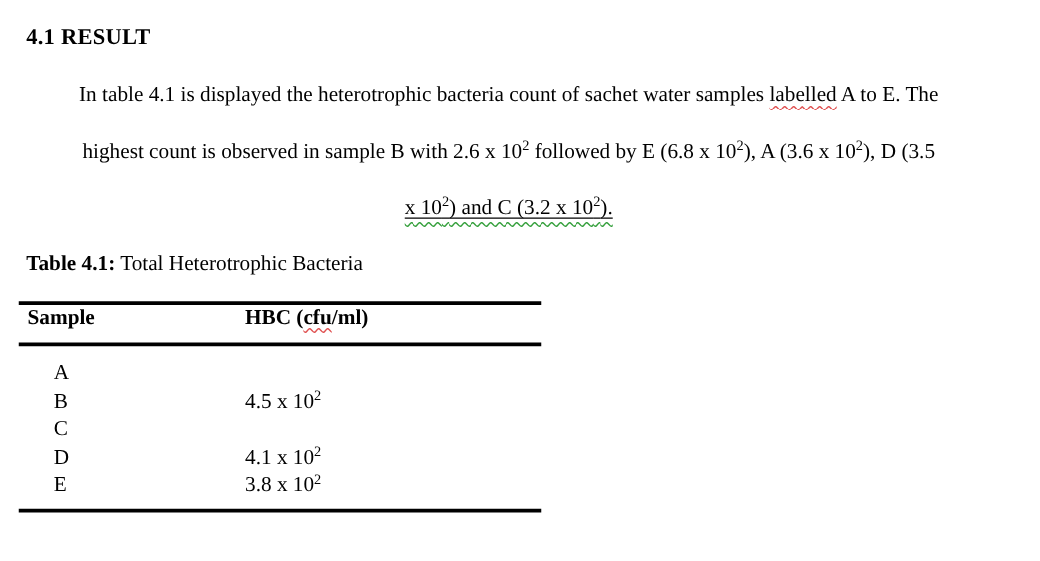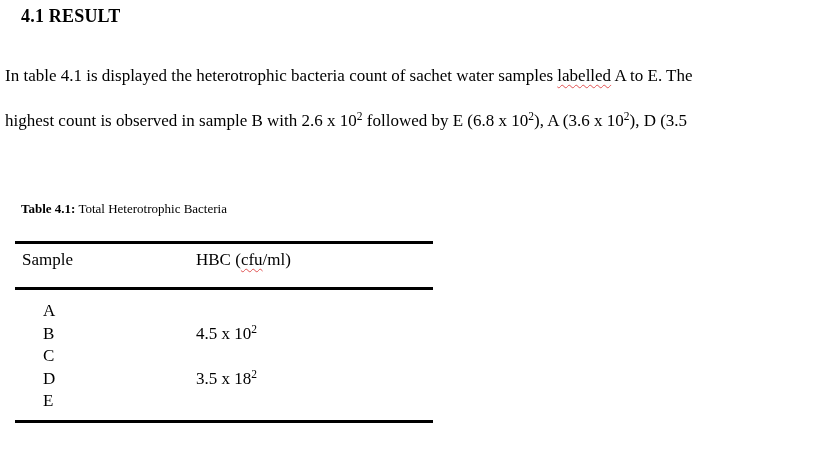--- a/index.html
+++ b/index.html
@@ -12,29 +12,29 @@
   body{
     width:832px;height:449px;
     background:var(--paper);
     font-family:"Liberation Serif","DejaVu Serif",serif;
     color:var(--ink);
     overflow:hidden;
   }
   .page{position:relative;width:832px;height:449px;background:var(--paper);}
 
   .heading{
-    position:absolute;left:21px;top:6px;
+    position:absolute;left:21px;top:19px;
     font-size:18px;font-weight:bold;letter-spacing:.2px;
     white-space:nowrap;
   }
 
   .para{
-    position:absolute;left:5px;top:36px;width:772px;
+    position:absolute;left:21px;top:36px;width:772px;
     font-size:17px;line-height:45px;
-    text-align:left;
+    text-align:center;
   }
   sup.exp{
     font-size:11.5px;line-height:0;
     vertical-align:baseline;position:relative;top:-6px;
   }
   .sq-red{
     text-decoration-line:underline;
     text-decoration-style:wavy;
     text-decoration-color:var(--red);
     text-decoration-thickness:1px;
@@ -53,54 +53,55 @@
     text-decoration-line:underline;
     text-decoration-style:wavy;
     text-decoration-color:var(--green);
     text-decoration-thickness:1px;
     text-underline-offset:6px;
     text-decoration-skip-ink:none;
   }
 
   .caption{
     position:absolute;left:21px;top:201px;
-    font-size:13px;white-space:nowrap;text-align:center;
+    font-size:17px;white-space:nowrap;text-align:center;
   }
   .caption .cap-label{font-weight:bold;}
 
   .htable{
     position:absolute;left:15px;top:241px;width:418px;
     font-size:17px;
   }
   .rule{height:3px;background:var(--ink);}
   .thead-row{
-    height:43px;
+    height:30px;
     display:grid;grid-template-columns:181px auto;
     align-items:end;
-    font-weight:normal;
+    font-weight:bold;
     padding-bottom:17px;box-sizing:border-box;
   }
   .thead-row .c1{padding-left:7px;}
   .tbody{padding-top:10px;padding-bottom:7px;}
   .trow{
     display:grid;grid-template-columns:181px auto;
     line-height:22.6px;height:22.6px;
   }
   .trow .c1{padding-left:28px;}
 </style>
 </head>
 <body>
 
 <div class="page">
 
   <div class="heading">4.1 RESULT</div>
 
   <p class="para">
     <span>In table 4.1 is displayed the heterotrophic bacteria count of sachet water samples </span><span class="sq-red">labelled</span><span> A to E. The</span><br>
     <span>highest count is observed in sample B with 2.6 x 10</span><sup class="exp">2</sup><span> followed by E (6.8 x 10</span><sup class="exp">2</sup><span>), A (3.6 x 10</span><sup class="exp">2</sup><span>), D (3.5</span><br>
+    <span class="u-solid"><span class="sq-green"><span>x 10</span><sup class="exp">2</sup><span>) and C (3.2 x 10</span><sup class="exp">2</sup><span>).</span></span></span>
   </p>
 
   <div class="caption">
     <span class="cap-label">Table 4.1:</span><span> Total Heterotrophic Bacteria</span>
   </div>
 
   <div class="htable">
     <div class="rule"></div>
 
     <div class="thead-row">
@@ -116,23 +117,24 @@
       </div>
       <div class="trow">
         <span class="c1">B</span>
         <span class="c2"><span>4.5 x 10</span><sup class="exp">2</sup></span>
       </div>
       <div class="trow">
         <span class="c1">C</span>
       </div>
       <div class="trow">
         <span class="c1">D</span>
-        <span class="c2"><span>3.5 x 18</span><sup class="exp">2</sup></span>
+        <span class="c2"><span>4.1 x 10</span><sup class="exp">2</sup></span>
       </div>
       <div class="trow">
         <span class="c1">E</span>
+        <span class="c2"><span>3.8 x 10</span><sup class="exp">2</sup></span>
       </div>
     </div>
 
     <div class="rule"></div>
   </div>
 
 </div>
 
 </body></html>

